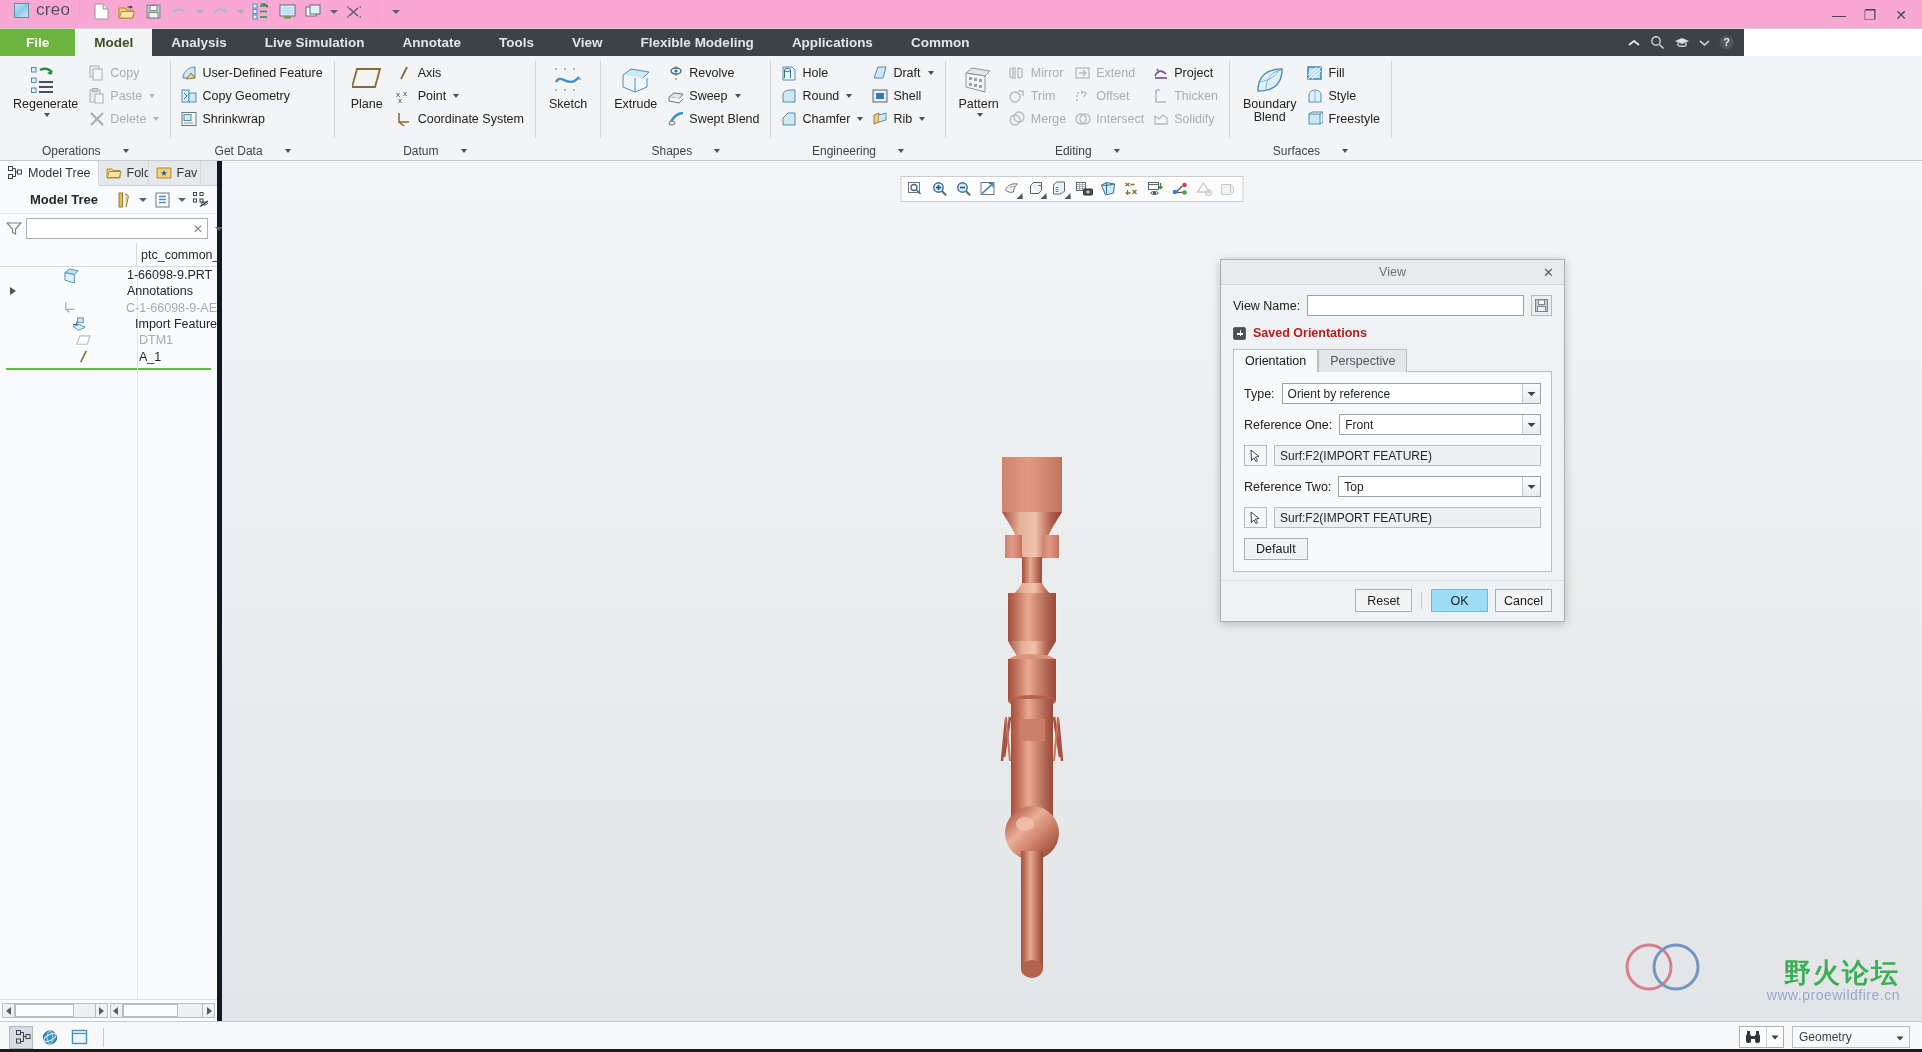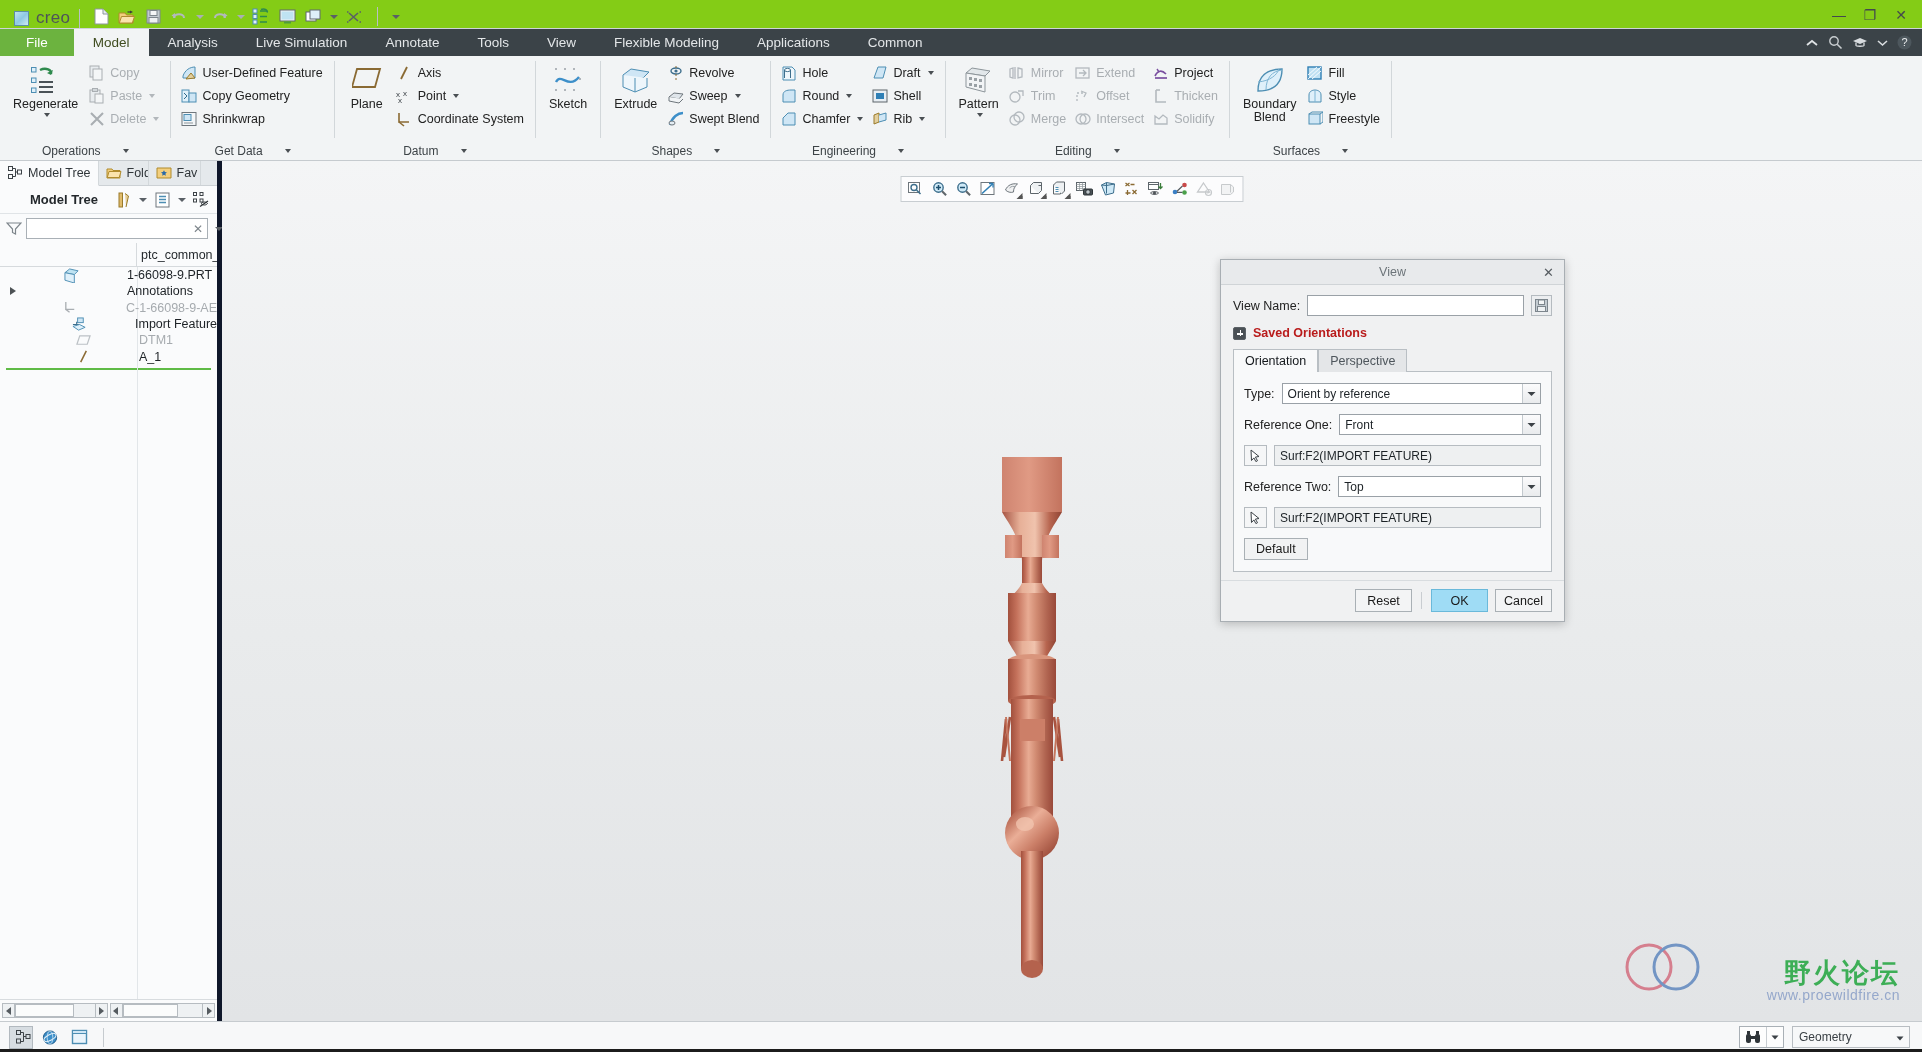--- a/index.html
+++ b/index.html
@@ -11,22 +11,22 @@
     font-family: "Liberation Sans", sans-serif;
     font-size: 13px;
     color: #1a1a1a;
     background: #ffffff;
   }
   #app { position: relative; width: 1922px; height: 1052px; }
 
   
   .titlebar {
     position: absolute; top: 0; left: 0; width: 1922px; height: 29px;
-    background: #84cc16;
-    display: flex; align-items: flex-end;
+    background: #f9a8d4;
+    display: flex; align-items: flex-start;
     border-bottom: 1px solid #cfd4d8;
   }
   .creo-logo { display: flex; align-items: center; padding-left: 14px; gap: 7px; }
   .creo-cube {
     width: 15px; height: 15px;
     background: linear-gradient(135deg,#bfe3f2 0%,#8ec9e4 50%,#cfeaf7 100%);
     border: 1px solid #5d8ea6;
   }
   .creo-word { font-size: 17px; color: #4d5459; letter-spacing: .3px; }
   .tb-sep { width:1px; height:19px; background:#b9bfc4; margin: 0 9px; }
@@ -39,22 +39,22 @@
   .caret-d { width:0;height:0;border-left:4px solid transparent;border-right:4px solid transparent;border-top:4px solid #5a6066; }
   .title-text {
     position:absolute; left:0; right:0; text-align:center;
     font-size: 13.5px; color: #3d4347; pointer-events:none;
   }
   .win-ctrls { position:absolute; right: 6px; top:0; height:29px; display:flex; align-items:center; gap:1px; }
   .win-btn { width: 30px; height:26px; display:flex;align-items:center;justify-content:center; font-size:14px; color:#44494d; }
 
   
   .tabbar {
-    position:absolute; top:29px; left:0; width:1922px; height:27px;
-    background:#3b4348; display:flex; align-items:stretch;
+    position:absolute; top:29px; left:0; width:1744px; height:27px;
+    background:#3b4348; display:flex; align-items:stretch;font-weight:bold;
   }
   .tab {
     display:flex; align-items:center; padding: 0 19px;
     font-size: 13.5px; color:#e3e6e8; white-space:nowrap; cursor:default;
   }
   .tab.file { background:#6cb33f; color:#ffffff; padding: 0 26px; }
   .tab.active { background:#f2f4f5; color:#3f4c1f; }
   .tabbar-right { margin-left:auto; display:flex; align-items:center; padding-right:10px; gap:9px; }
   .tbr-ico { color:#dfe3e5; font-size:13px; display:flex;align-items:center; }
 

